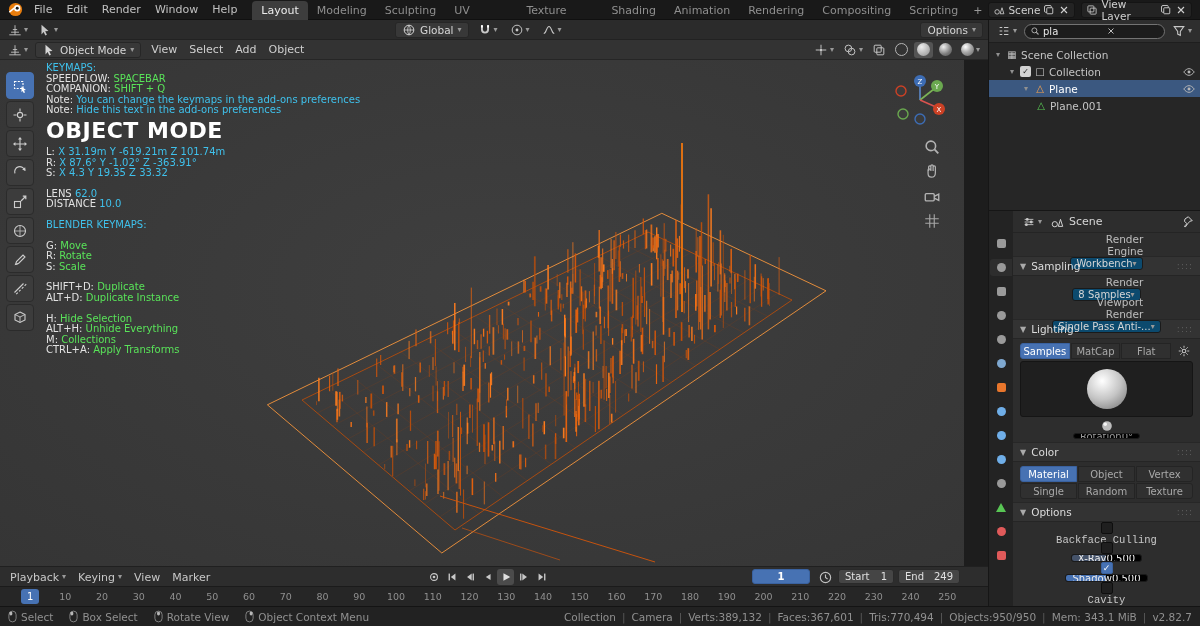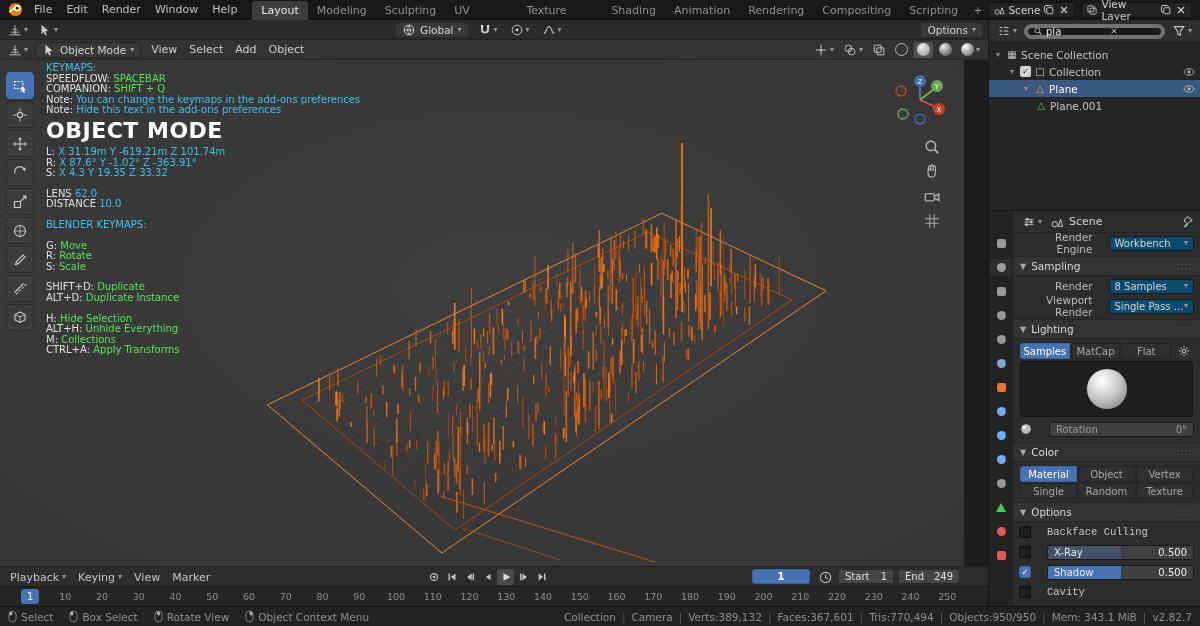--- a/index.html
+++ b/index.html
@@ -62,56 +62,56 @@
 .tfield.frame{left:752px;width:58px;background:#4772b3;border-color:#3a62a0;color:#fff;justify-content:center;font-weight:bold;}
 #clockbtn{position:absolute;left:818px;top:3px;width:15px;height:15px;}
 .tfield.start{left:838px;width:56px;}
 .tfield.end{left:898px;width:62px;}
 #ruler{position:absolute;left:0;top:586px;width:988px;height:20px;background:#262626;border-top:1px solid #1b1b1b;}
 .rnum{position:absolute;top:4px;transform:translateX(-50%);font-size:9.5px;color:#8f8f8f;}
 #playhead{position:absolute;left:21px;top:2px;background:#4772b3;color:#fff;font-size:10px;padding:0 6px;border-radius:3px;height:15px;line-height:15px;}
 
 #outliner{position:absolute;left:988px;top:20px;width:212px;height:190px;background:#262626;border-left:1px solid #161616;}
 .ohead{height:23px;background:#2e2e2e;display:flex;align-items:center;gap:4px;padding:0 5px;border-bottom:1px solid #1e1e1e;}
-.osearch{flex:1;display:flex;align-items:center;background:#1c1c1c;border:4px solid #737373;border-radius:8px;height:15px;padding:0 5px;gap:3px;}
+.osearch{flex:1;display:flex;align-items:center;background:#1c1c1c;border:1px solid #737373;border-radius:8px;height:15px;padding:0 5px;gap:3px;}
 .osearch input{background:none;border:none;outline:none;color:#e6e6e6;font-size:10px;width:60px;font-family:inherit;}
 .osearch .ic{width:10px;height:10px;}
 #outliner-rows{padding-top:3px;}
 .orow{display:flex;align-items:center;height:17px;font-size:10.5px;color:#c4c4c4;position:relative;gap:3px;}
 .orow.selected{background:#3b5880;color:#fff;}
 .expander{color:#909090;font-size:8px;width:10px;text-align:center;flex:none;}
 .ocheck{width:11px;height:11px;background:#d2d2d2;color:#222;border-radius:2px;font-size:8px;display:flex;align-items:center;justify-content:center;flex:none;}
 .oglyph{font-size:10px;width:12px;text-align:center;flex:none;}
 .oeye{position:absolute;right:4px;top:1.5px;width:14px;height:14px;}
 
 #properties{position:absolute;left:988px;top:210px;width:212px;height:396px;background:#2d2d2d;border-left:1px solid #161616;border-top:1px solid #161616;display:flex;}
 #ptab-strip{width:24px;background:#232323;display:flex;flex-direction:column;align-items:center;padding-top:24px;gap:7px;flex:none;}
 .ptab{width:22px;height:17px;display:flex;align-items:center;justify-content:center;border-radius:3px 0 0 3px;}
 .ptab.active{background:#2d2d2d;}
 .pticon.circle{width:9px;height:9px;border-radius:50%;background:var(--c);}
 .pticon.square{width:9px;height:9px;border-radius:2px;background:var(--c);}
 .pticon.triangle{width:0;height:0;border-left:5px solid transparent;border-right:5px solid transparent;border-bottom:9px solid var(--c);}
 #pcontent{flex:1;overflow:hidden;}
 .phead{height:22px;display:flex;align-items:center;gap:5px;padding:0 6px;border-bottom:1px solid #242424;color:#d6d6d6;}
-.prow{display:flex;align-items:center;height:20px;padding:0 6px;gap:16px;}
+.prow{display:flex;align-items:center;height:20px;padding:0 6px;gap:0;flex-direction:column;}
 .plabel{width:42%;text-align:right;color:#bdbdbd;font-size:10.5px;flex:none;}
 .dropdown{flex:1;height:15px;background:#0c4a6e;border:1px solid #1a1a1a;border-radius:3px;display:flex;align-items:center;justify-content:space-between;padding:0 5px;font-size:10px;color:#d6d6d6;min-width:0;}
 .dropdown .val{overflow:hidden;white-space:nowrap;text-overflow:ellipsis;}
 .section-h{height:20px;display:flex;align-items:center;gap:5px;padding:0 7px;background:#333;border-top:1px solid #272727;border-bottom:1px solid #252525;color:#dcdcdc;font-size:10.5px;margin-top:3px;}
 .sec-caret{font-size:8px;color:#aaa;}
 .sec-dots{margin-left:auto;color:#5c5c5c;letter-spacing:1px;font-size:9px;}
 .tabs3{display:flex;margin:4px 7px 2px;gap:1px;}
 .seg{flex:1;height:16px;background:#303030;border:1px solid #242424;display:flex;align-items:center;justify-content:center;font-size:10px;color:#a8a8a8;}
 .seg.active{background:#4772b3;border-color:#3a62a0;color:#fff;}
 .tabs3 .seg:first-child{border-radius:3px 0 0 3px;}
 .tabs3 .seg:last-child{border-radius:0 3px 3px 0;}
 .gearbtn{width:18px;height:16px;display:flex;align-items:center;justify-content:center;margin-left:3px;}
 .preview{margin:2px 7px;height:56px;background:#1f1f1f;border:1px solid #151515;border-radius:3px;position:relative;}
 .psphere{position:absolute;left:50%;top:50%;width:40px;height:40px;border-radius:50%;transform:translate(-50%,-50%);background:radial-gradient(circle at 38% 30%,#fff,#c4c4c4 50%,#6e6e6e);}
-.slider{flex:1;height:15px;background:#404040;border:1px solid #1a1a1a;border-radius:3px;position:relative;overflow:hidden;display:flex;align-items:center;justify-content:space-between;padding:0 6px;font-size:10px;color:#ececec;min-width:0;}
+.slider{flex:1;height:15px;background:#000000;border:1px solid #1a1a1a;border-radius:3px;position:relative;overflow:hidden;display:flex;align-items:center;justify-content:space-between;padding:0 6px;font-size:10px;color:#ececec;min-width:0;}
 .slider .fill{position:absolute;left:0;top:0;bottom:0;background:#4772b3;}
 .slider.dim .fill{background:#45536a;}
 .slider.gray{color:#9a9a9a;}
 .slider span{position:relative;}
 .checkbox{width:12px;height:12px;background:#1f1f1f;border:1px solid #0e0e0e;border-radius:2px;display:flex;align-items:center;justify-content:center;font-size:9px;color:#fff;flex:none;}
 .checkbox.checked{background:#4772b3;border-color:#3a62a0;}
 .optlabel{font-size:10.5px;color:#c8c8c8;font-family:Liberation Mono, monospace;}
 
 #statusbar{position:absolute;left:0;top:606px;width:1200px;height:20px;background:#222;border-top:1px solid #141414;display:flex;align-items:center;padding:0 8px;color:#909090;font-size:10.5px;}
 .hint{display:flex;align-items:center;gap:4px;margin-right:16px;}

